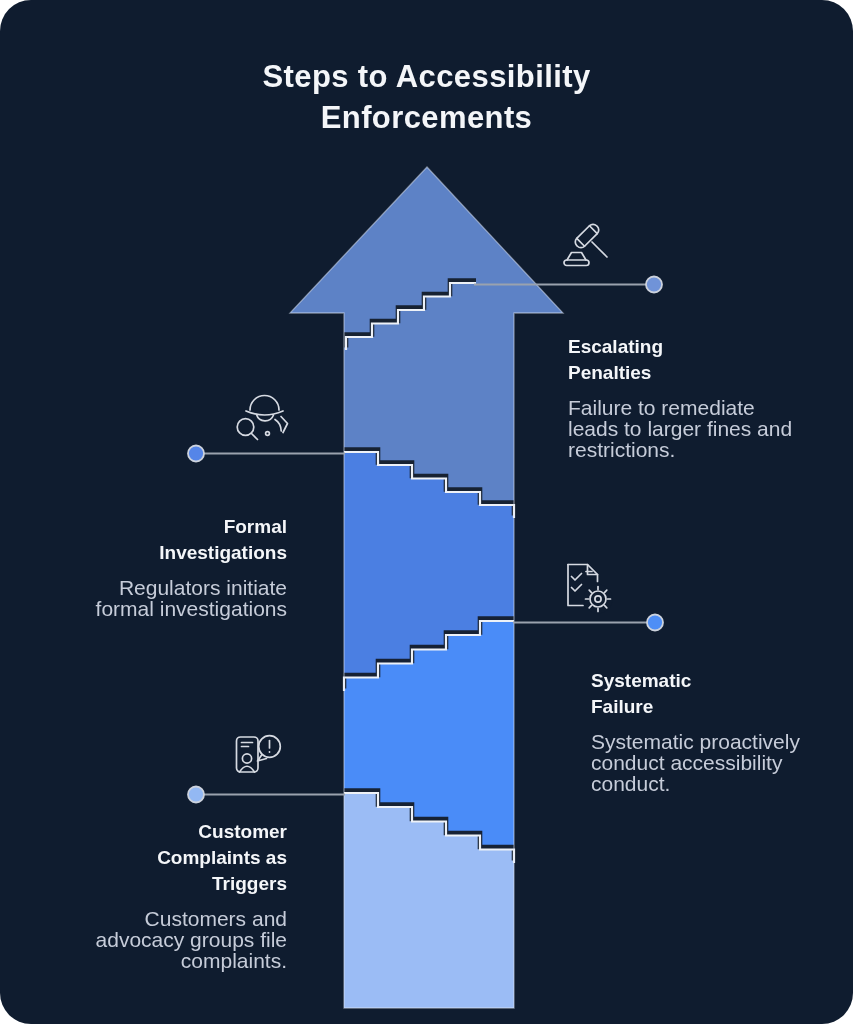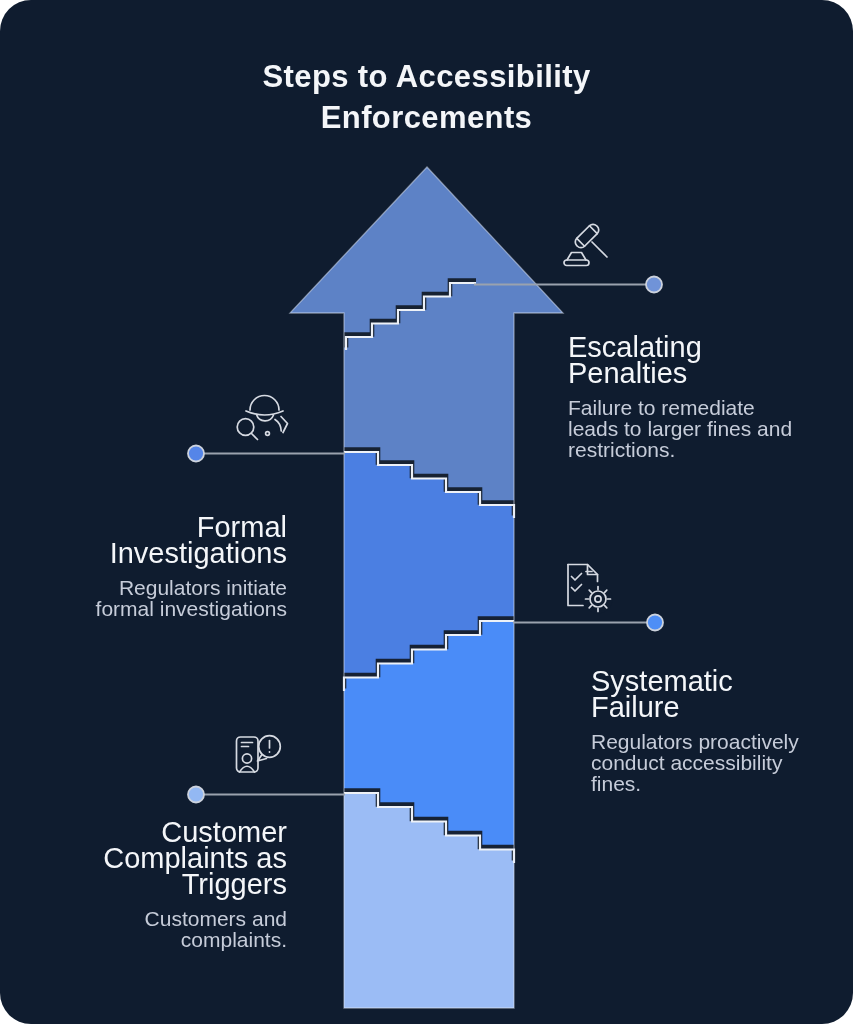--- a/index.html
+++ b/index.html
@@ -9,21 +9,21 @@
          font-size:31px;font-weight:700;line-height:41px;letter-spacing:.4px;}
   .diagram{position:absolute;left:0;top:0;}
   .seg{stroke:none;}
   .stair-shadow{fill:none;stroke:var(--stair-shadow,#131c2a);stroke-width:4.6;opacity:.95;}
   .stair-hl{fill:none;stroke:var(--stair-highlight,#edf1f7);stroke-width:2.2;}
   .outline{fill:none;stroke:var(--arrow-outline,#dfe7f5);stroke-width:1.3;opacity:.5;}
   .connector{stroke:var(--connector-line,#9aa2ae);stroke-width:2.2;}
   .dot{stroke:var(--dot-ring,#ccd2dd);stroke-width:1.8;}
   .callout{position:absolute;}
   .callout.align-right{text-align:right;margin-top:15px;}
-  .c-title{color:var(--heading-text,#f4f6f9);font-size:29px;font-weight:400;line-height:26px;margin:0 0 11px;}
+  .c-title{color:var(--heading-text,#f4f6f9);font-size:19px;font-weight:700;line-height:26px;margin:0 0 11px;}
   .c-body{color:var(--body-text,#c6ccd9);font-size:21px;line-height:21px;}
   .mini-icon{position:absolute;}
   .mini-icon *{stroke:var(--icon-stroke,#d6dae2);stroke-width:1.7;stroke-linecap:round;stroke-linejoin:round;fill:none;}
 </style>
 </head>
 <body>
 
 <div class="stage">
   <div class="card">
 
@@ -150,32 +150,33 @@
         <div>formal investigations</div>
       </div>
     </div>
 
     <div class="callout" style="left:591px;top:668px;width:225px">
       <div class="c-title">
         <div>Systematic</div>
         <div>Failure</div>
       </div>
       <div class="c-body">
-        <div>Regulators proactively</div>
+        <div>Systematic proactively</div>
         <div>conduct accessibility</div>
-        <div>fines.</div>
+        <div>conduct.</div>
       </div>
     </div>
 
     <div class="callout align-right" style="left:72px;top:804px;width:215px">
       <div class="c-title">
         <div>Customer</div>
         <div>Complaints as</div>
         <div>Triggers</div>
       </div>
       <div class="c-body">
         <div>Customers and</div>
+        <div>advocacy groups file</div>
         <div>complaints.</div>
       </div>
     </div>
 
   </div>
 </div>
 
 </body></html>

